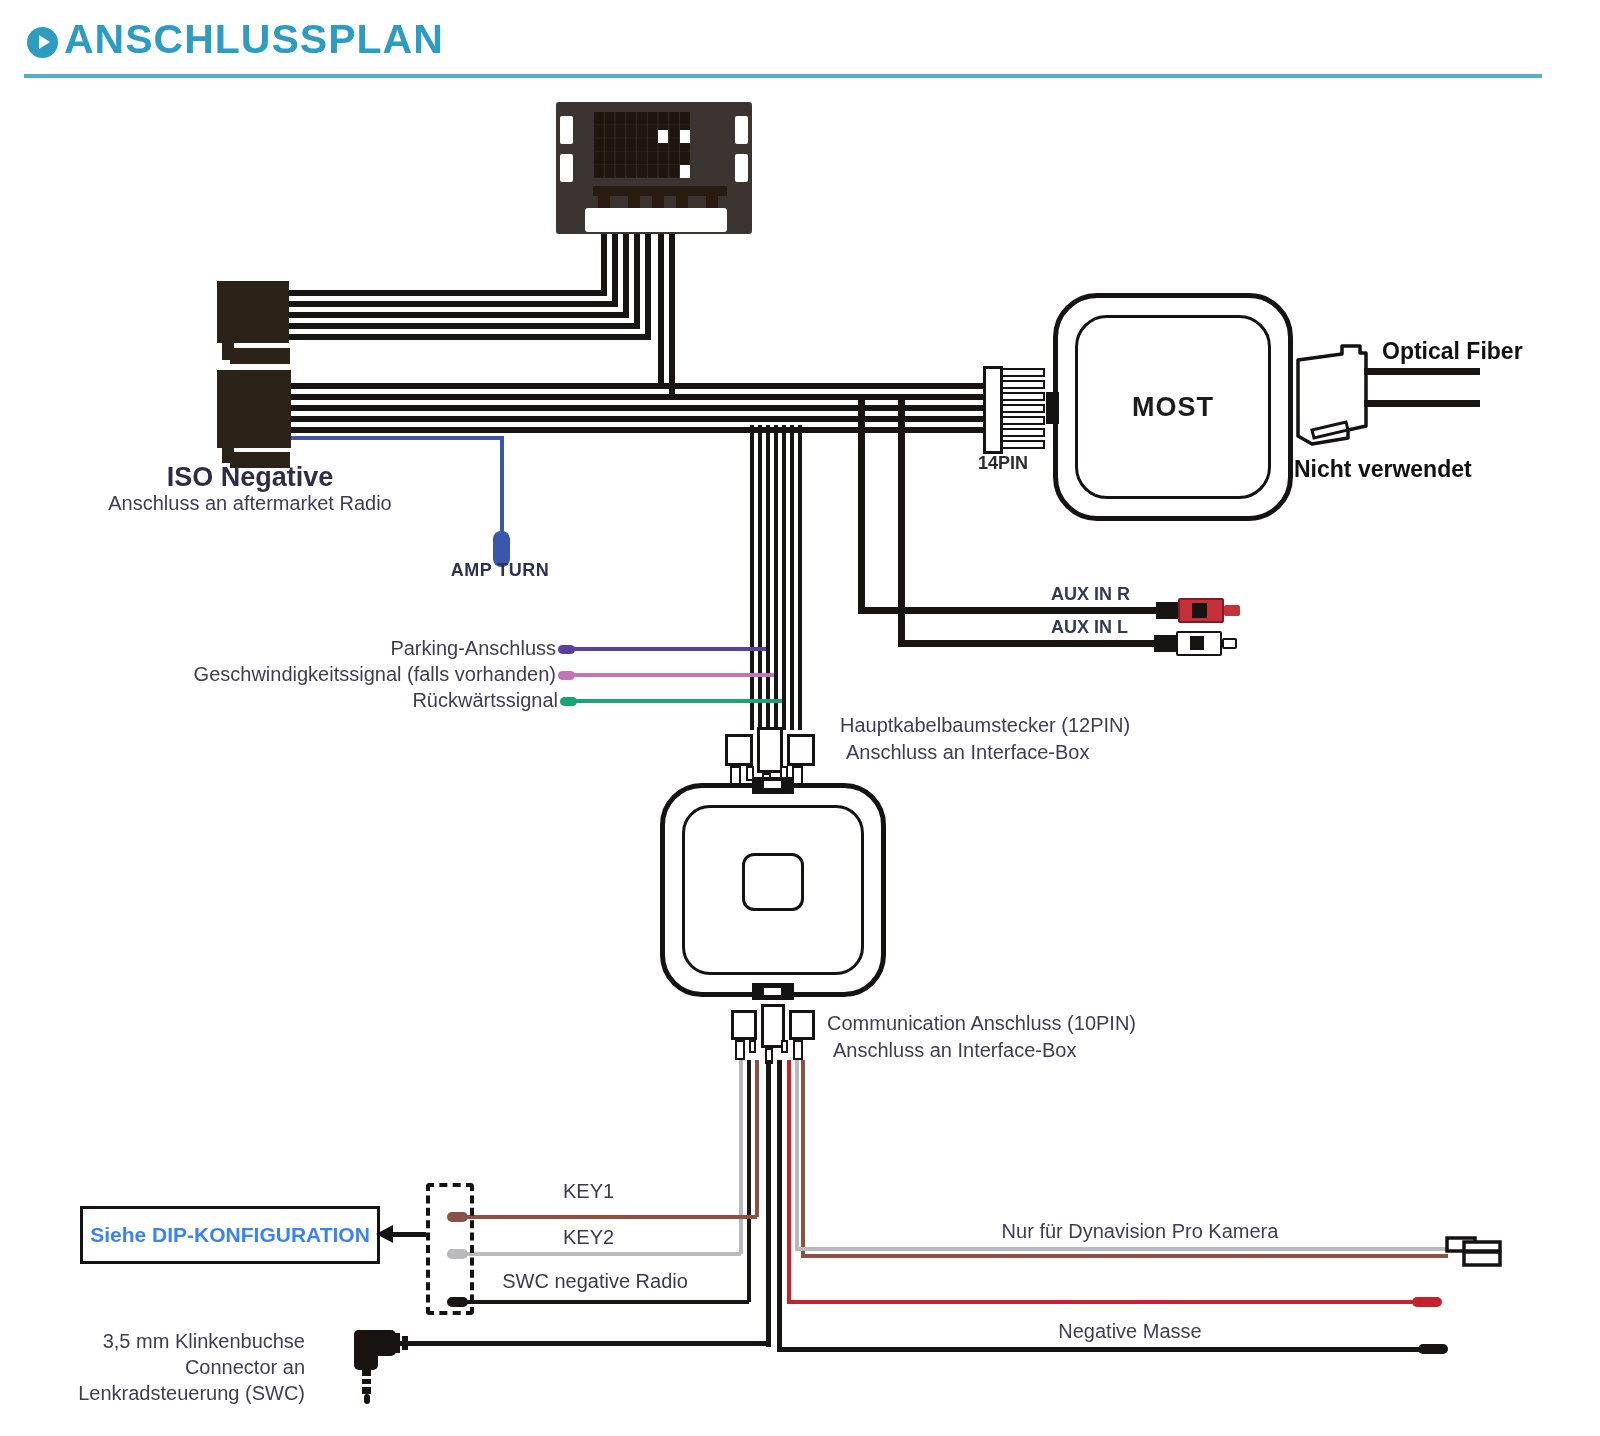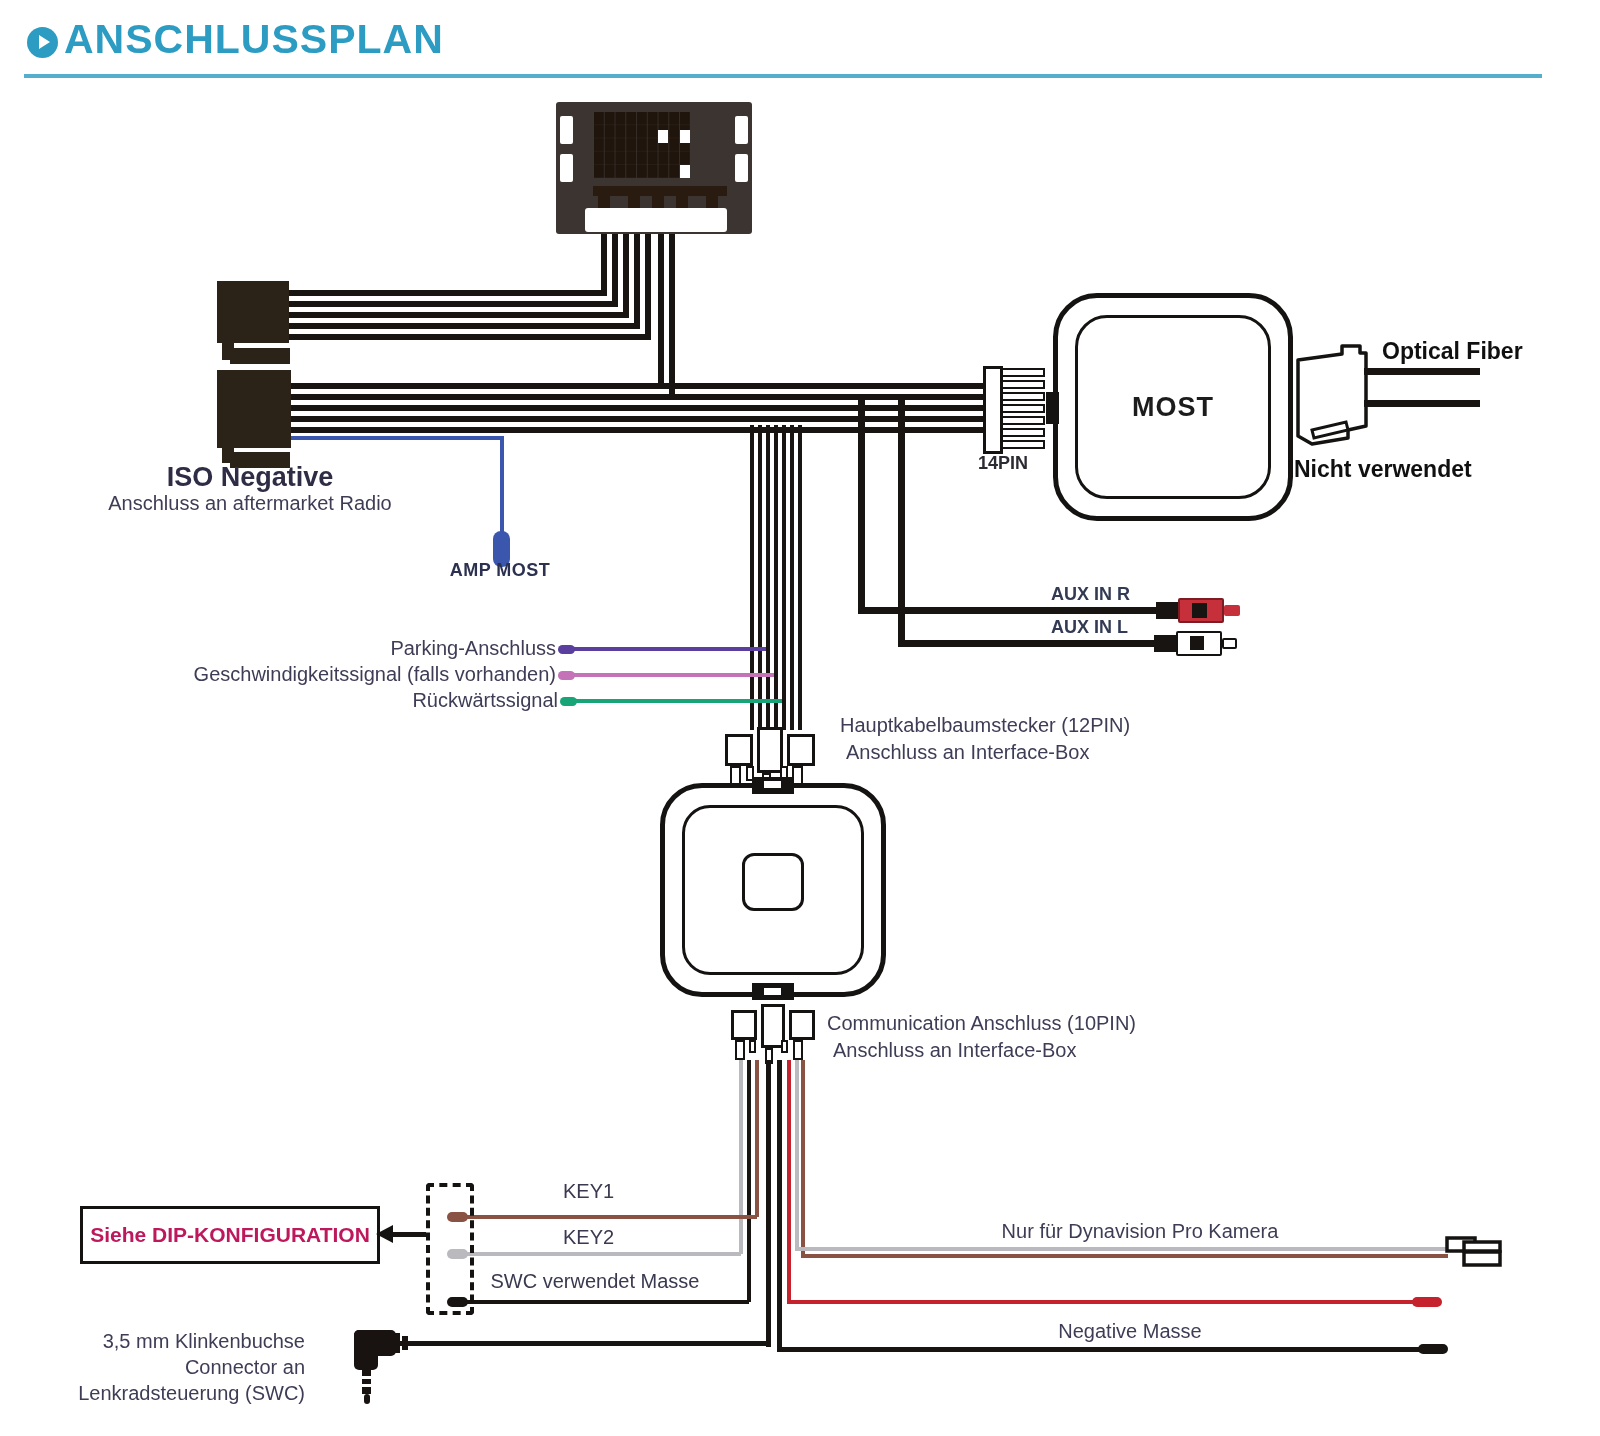--- a/index.html
+++ b/index.html
@@ -94,21 +94,21 @@
 
   <div class="wire" style="left:291px;top:383px;width:694px;height:6px;"></div>
   <div class="wire" style="left:291px;top:394px;width:694px;height:6px;"></div>
   <div class="wire" style="left:291px;top:405px;width:694px;height:6px;"></div>
   <div class="wire" style="left:291px;top:416px;width:694px;height:6px;"></div>
   <div class="wire" style="left:291px;top:427px;width:694px;height:6px;"></div>
 
   <div class="wire" style="left:291px;top:436px;width:212px;height:3.5px;background:#3A57AD;"></div>
   <div class="wire" style="left:500px;top:436px;width:3.5px;height:98px;background:#3A57AD;"></div>
   <div class="cap" style="left:493px;top:531px;width:17px;height:36px;background:#3A57AD;border-radius:8px;"></div>
-  <div class="lbl-navy-bold" style="left:420px;top:560px;width:160px;text-align:center;font-size:18px;color:#2C3150;letter-spacing:0.5px;">AMP MOST</div>
+  <div class="lbl-navy-bold" style="left:420px;top:560px;width:160px;text-align:center;font-size:18px;color:#2C3150;letter-spacing:0.5px;">AMP TURN</div>
 
   <div class="wire" style="left:750px;top:425px;width:3.5px;height:305px;"></div>
   <div class="wire" style="left:758px;top:425px;width:3.5px;height:305px;"></div>
   <div class="wire" style="left:766px;top:425px;width:3.5px;height:305px;"></div>
   <div class="wire" style="left:774px;top:425px;width:3.5px;height:305px;"></div>
   <div class="wire" style="left:782px;top:425px;width:3.5px;height:305px;"></div>
   <div class="wire" style="left:790px;top:425px;width:3.5px;height:305px;"></div>
   <div class="wire" style="left:798px;top:425px;width:3.5px;height:305px;"></div>
 
   <div class="lbl" style="left:300px;top:637px;width:256px;text-align:right;font-size:20px;font-weight:500;">Parking-Anschluss</div>
@@ -207,25 +207,25 @@
   <div class="wire" style="left:801px;top:1060px;width:3.5px;height:196px;background:#8A5243;"></div>
 
   <div class="wire" style="left:466px;top:1215px;width:291px;height:4px;background:#8A5243;"></div>
   <div class="cap" style="left:447px;top:1212px;width:21px;height:10px;background:#8A5243;"></div>
   <div class="wire" style="left:466px;top:1252px;width:275px;height:4px;background:#B9B9BE;"></div>
   <div class="cap" style="left:447px;top:1249px;width:21px;height:10px;background:#B9B9BE;"></div>
   <div class="wire" style="left:466px;top:1300px;width:283px;height:4px;"></div>
   <div class="cap" style="left:447px;top:1297px;width:21px;height:10px;background:#171412;"></div>
   <div class="lbl" style="left:563px;top:1180px;font-size:20px;font-weight:500;color:#3A3950;">KEY1</div>
   <div class="lbl" style="left:563px;top:1226px;font-size:20px;font-weight:500;color:#3A3950;">KEY2</div>
-  <div class="lbl" style="left:470px;top:1270px;width:250px;text-align:center;font-size:20px;font-weight:500;color:#3A3950;">SWC verwendet Masse</div>
+  <div class="lbl" style="left:470px;top:1270px;width:250px;text-align:center;font-size:20px;font-weight:500;color:#3A3950;">SWC negative Radio</div>
 
   <div class="dip-dash"></div>
   <div class="dip-solid">
-    <span style="font-size:21px;font-weight:600;color:#be185d;white-space:nowrap;">Siehe DIP-KONFIGURATION</span>
+    <span style="font-size:21px;font-weight:600;color:#3b82f6;white-space:nowrap;">Siehe DIP-KONFIGURATION</span>
   </div>
   <div class="wire" style="left:390px;top:1232px;width:36px;height:5px;"></div>
   <div class="arrow-head"></div>
 
   <div class="wire" style="left:795px;top:1247px;width:653px;height:4px;background:#B9B9BE;"></div>
   <div class="wire" style="left:801px;top:1254px;width:647px;height:4px;background:#8A5243;"></div>
   <svg class="abs" style="left:1444px;top:1230px;" width="60" height="44" viewBox="0 0 60 44">
     <rect x="3" y="8" width="28" height="13" fill="#ffffff" stroke="#151312" stroke-width="3.5"></rect>
     <rect x="20" y="22" width="36" height="13" fill="#ffffff" stroke="#151312" stroke-width="3.5"></rect>
     <rect x="20" y="12" width="36" height="9" fill="#ffffff" stroke="#151312" stroke-width="3.5"></rect>

